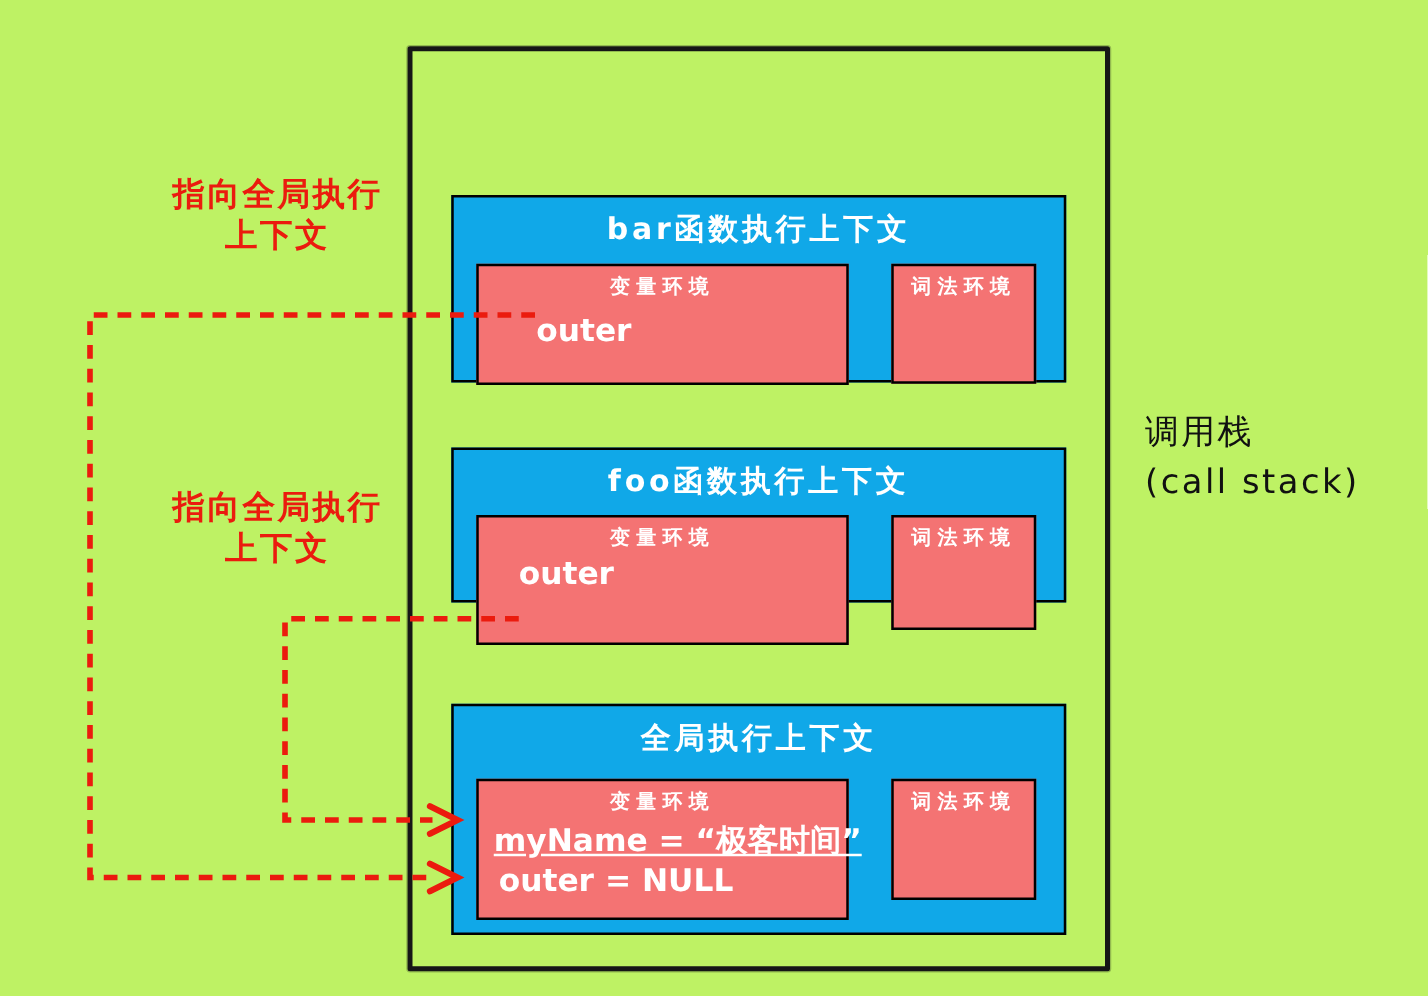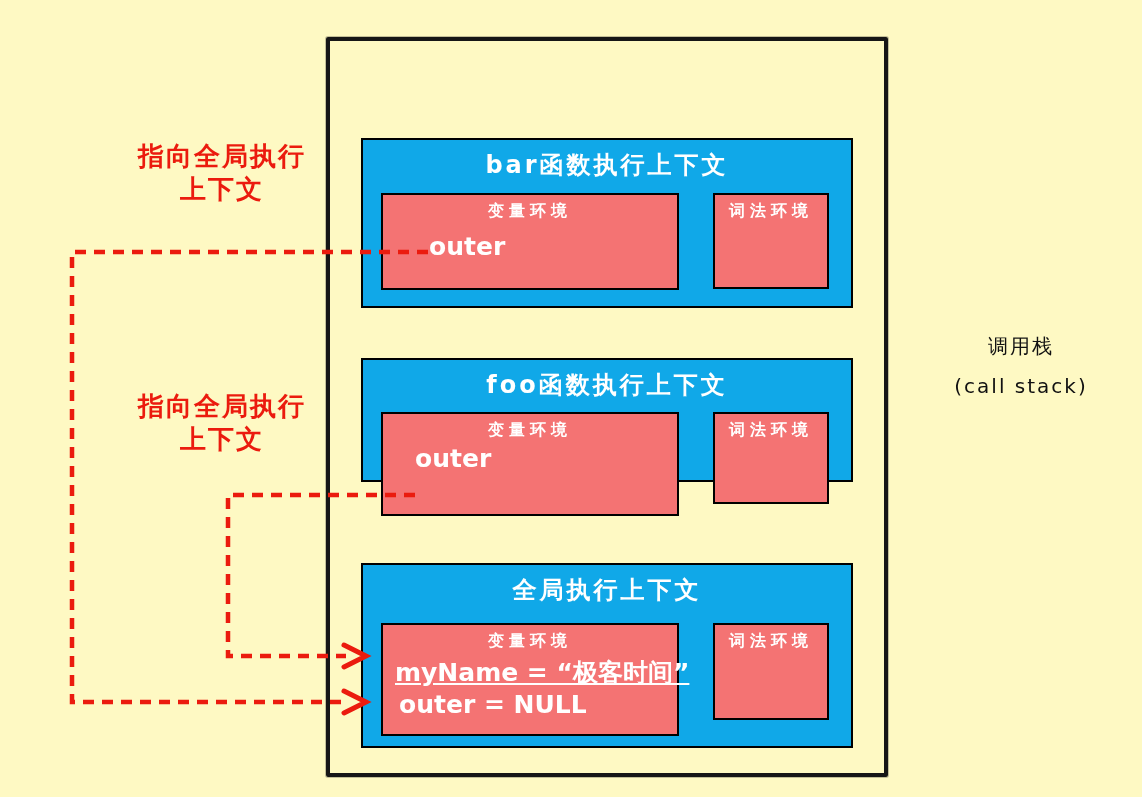--- a/index.html
+++ b/index.html
@@ -5,21 +5,21 @@
   html, body {
     margin: 0;
     padding: 0;
     background: #ffffff;
     font-family: "DejaVu Sans", "Liberation Sans", sans-serif;
   }
   .canvas {
     position: relative;
     width: 1142px;
     height: 797px;
-    background: #fef9c3;
+    background: #bef264;
     overflow: hidden;
   }
   
   .outer-box {
     position: absolute;
     left: 326px;
     top: 37px;
     width: 554px;
     height: 732px;
     border: 4px solid #161616;
@@ -28,21 +28,21 @@
   }
   
   .ctx {
     position: absolute;
     left: 361px;
     width: 492px;
     background: var(--context_blue);
     border: 2px solid #000;
     box-sizing: border-box;
   }
-  .ctx-bar    { top: 138px; height: 170px; }
+  .ctx-bar    { top: 156px; height: 150px; }
   .ctx-foo    { top: 358px; height: 124px; }
   .ctx-global { top: 563px; height: 185px; }
   .ctx-title {
     margin-top: 9px;
     text-align: center;
     color: #ffffff;
     font-size: 24px;
     font-weight: 600;
     letter-spacing: 3px;
     white-space: nowrap;
@@ -95,23 +95,23 @@
     letter-spacing: 2px;
   }
   .label-red-top    { left: 117px; top: 140px; }
   .label-red-bottom { left: 117px; top: 390px; }
   
   .label-black {
     position: absolute;
     left: 916px;
     top: 326px;
     width: 210px;
-    text-align: center;
+    text-align: left;
     color: #111111;
-    font-size: 20px;
+    font-size: 27px;
     line-height: 40px;
     letter-spacing: 2px;
   }
   
   .arrows {
     position: absolute;
     left: 0;
     top: 0;
     pointer-events: none;
   }

